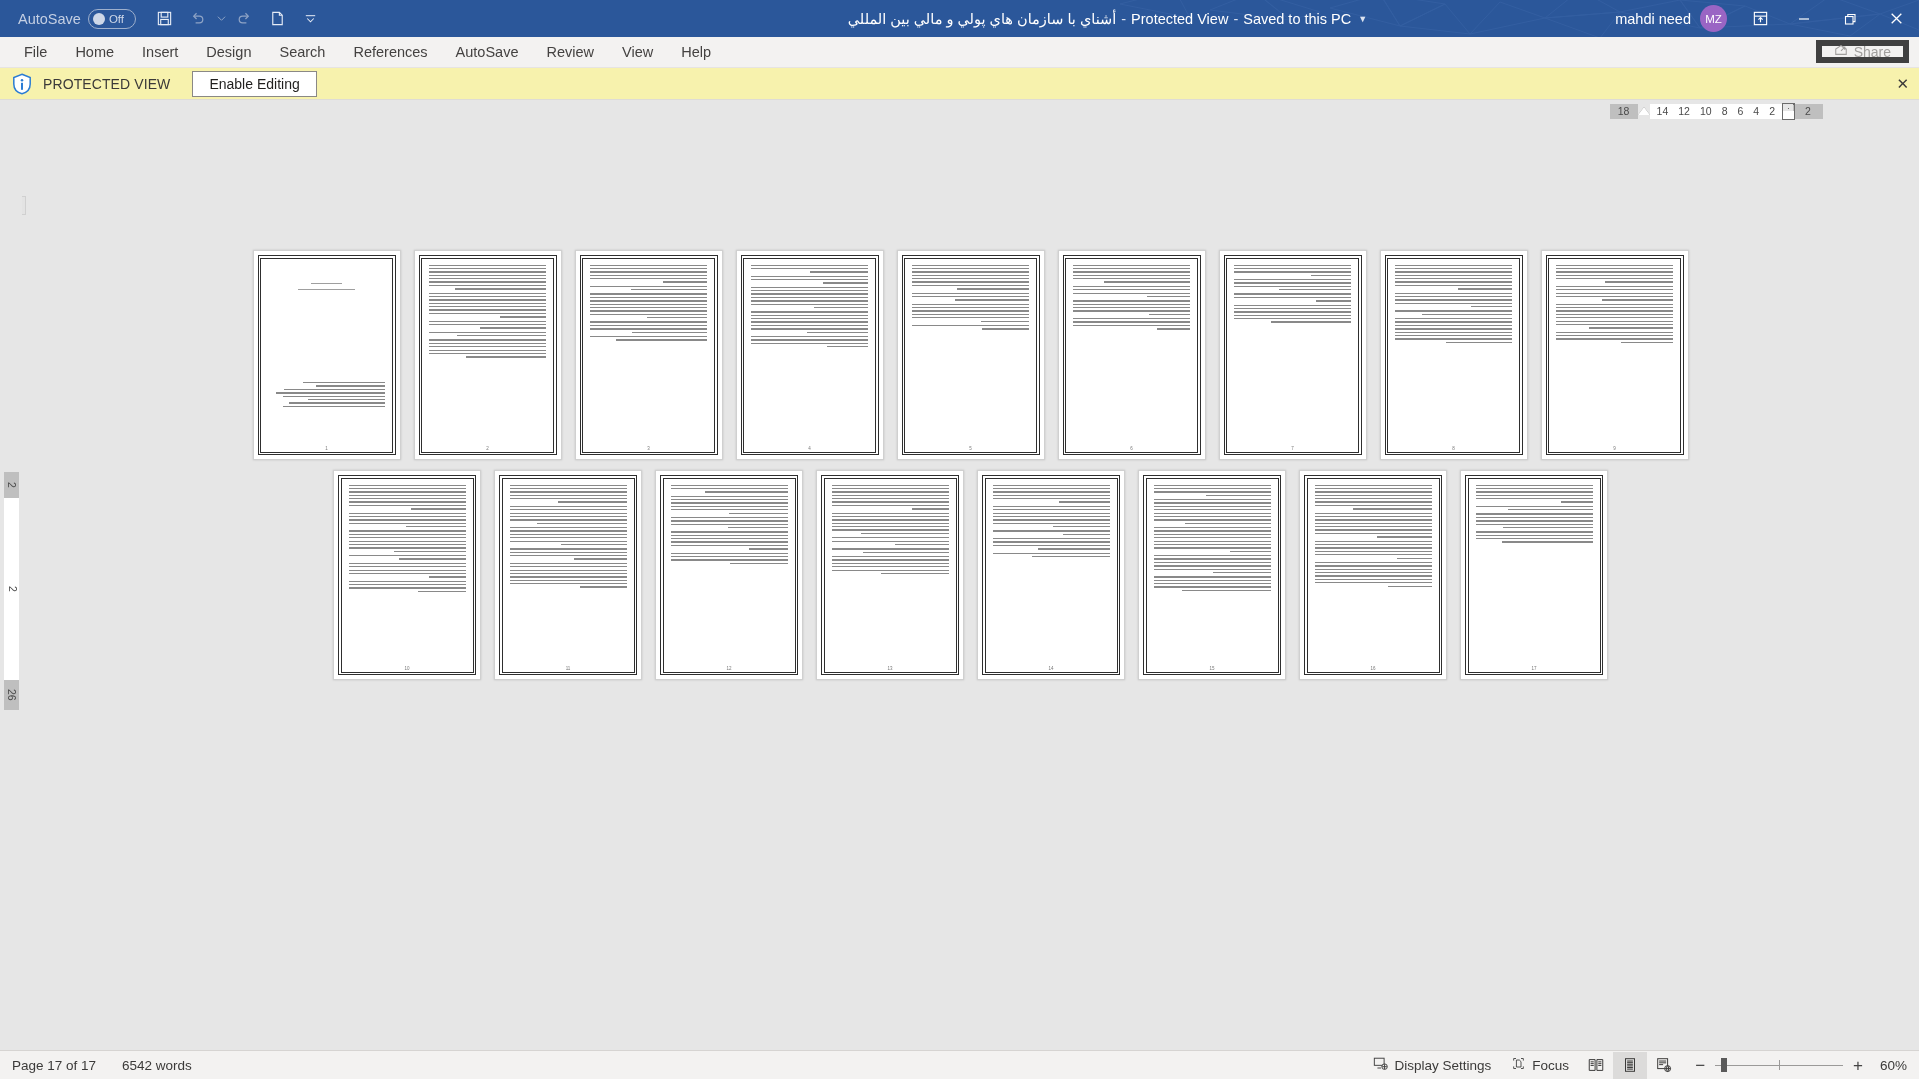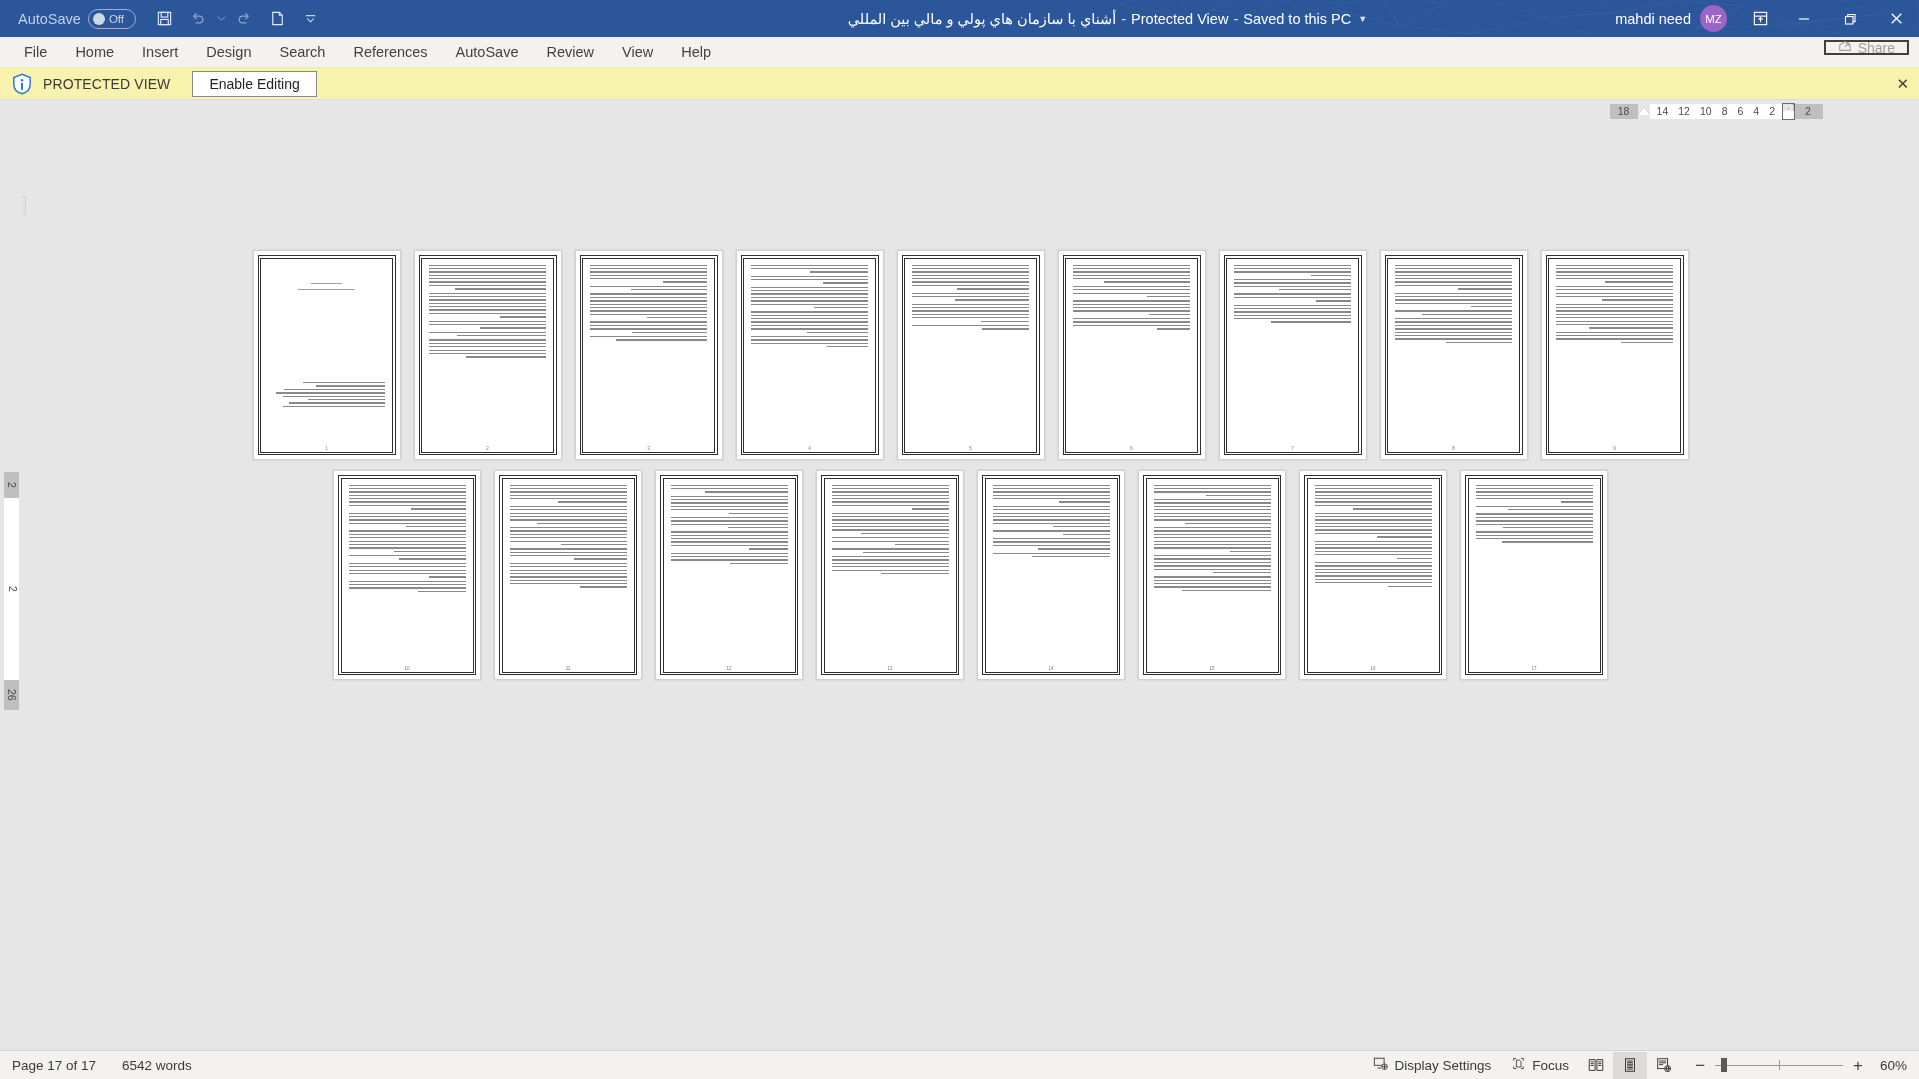--- a/index.html
+++ b/index.html
@@ -99,22 +99,22 @@
   }
   .tabs { display: flex; align-items: center; margin-left: 10px; }
   .tab {
     padding: 4px 14px;
     font-size: 14.5px;
     color: #444241;
     white-space: nowrap;
   }
   .share-btn {
     position: absolute; right: 10px; top: 3px;
-    height: 15px;
-    border: 2px solid #404040;
+    height: 23px;
+    border: 6px solid #404040;
     background: #f3f2f1;
     display: flex; align-items: center; gap: 6px;
     padding: 0 12px;
     font-size: 14px; color: #a19f9d;
   }
 
   
   .pvbar {
     height: 32px;
     background: #f7f2ad;

